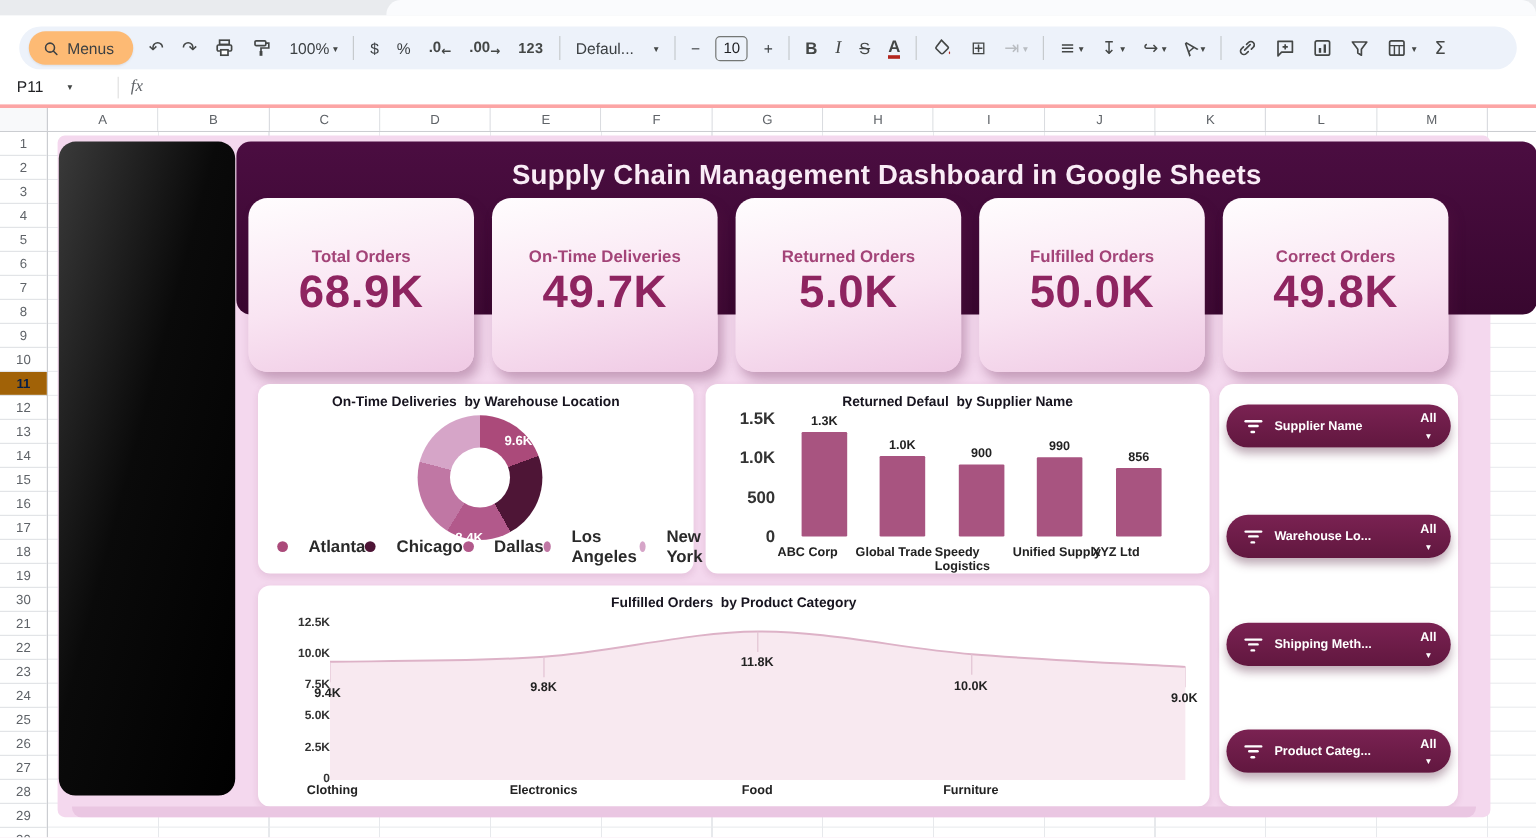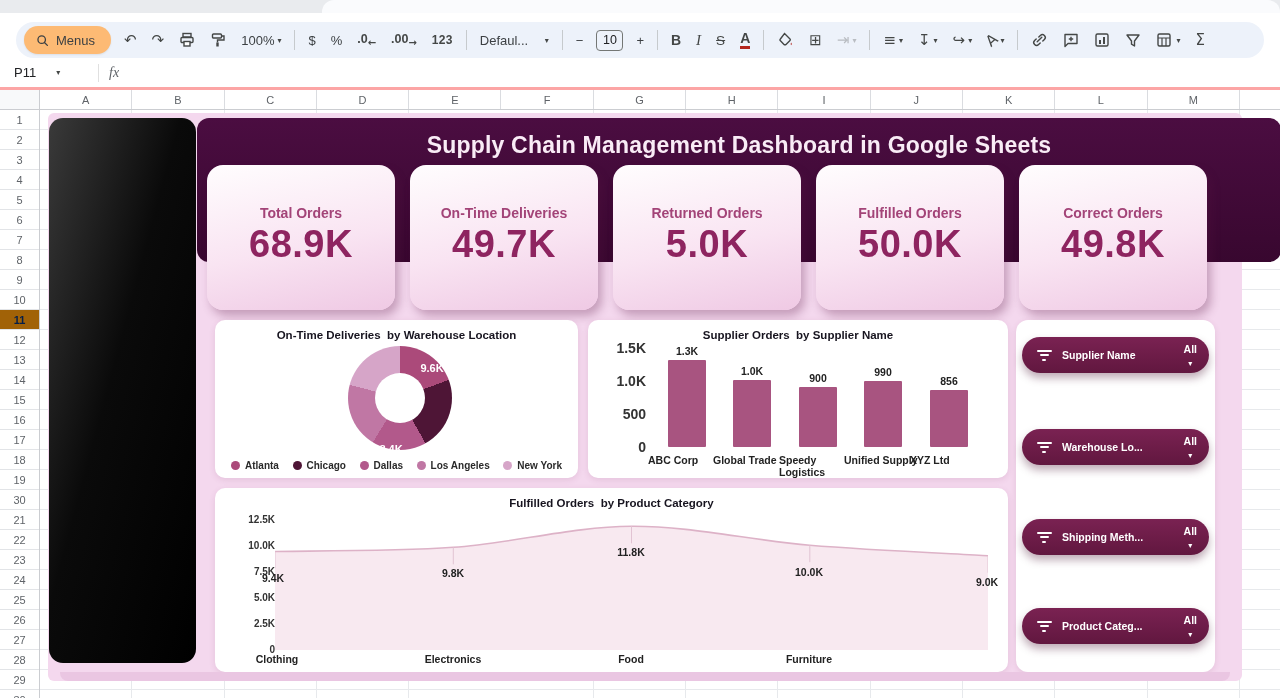--- a/index.html
+++ b/index.html
@@ -84,21 +84,21 @@
   .chart-title { text-align:center; padding-top:9px; font-size:11.5px; font-weight:bold; color:#17141f; white-space:pre; }
 
   
   .donut-card { left:167px; top:207px; width:363px; height:158px; }
   .donut { position:absolute; left:133px; top:26px; width:104px; height:104px; border-radius:50%; }
   .donut::after { content:""; position:absolute; left:27px; top:27px; width:50px; height:50px; border-radius:50%; background:#fff; }
   .donut-label { position:absolute; color:#fff; font-size:11px; font-weight:bold; transform:translate(-50%,-50%); z-index:2; }
   .donut-label.dl-0 { left:217px; top:48px; }
   .donut-label.dl-1 { left:176px; top:129px; }
   .legend { position:absolute; left:0; right:0; bottom:7px; display:flex; justify-content:space-between; padding:0 16px; }
-  .legend-item { display:flex; align-items:center; gap:5px; font-size:10px; font-weight:bold; color:#2a2a2a; }
+  .legend-item { display:flex; align-items:center; gap:17px; font-size:14px; font-weight:bold; color:#2a2a2a; }
   .legend-dot { width:9px; height:9px; border-radius:50%; }
 
   
   .bar-card { left:540px; top:207px; width:420px; height:158px; }
   .bar-ylab { position:absolute; left:14px; width:44px; text-align:right; font-size:14px; font-weight:bold; color:#333;
               transform:translateY(-50%); }
   .by-0{top:28px;} .by-1{top:61px;} .by-2{top:94px;} .by-3{top:127px;}
   .bar-group { position:absolute; width:70px; text-align:center; }
   .bar-group .bar { margin:0 auto; width:38px; background:#a85480; border-radius:1px; }
   .bar-val { font-size:10.5px; font-weight:bold; color:#222; margin-bottom:3px; }
@@ -411,21 +411,21 @@
             <span>Los Angeles</span>
           </span>
         <span class="legend-item">
             <i class="legend-dot" style="background: rgb(214, 165, 200);"></i>
             <span>New York</span>
           </span>
       </div>
     </div>
 
     <div class="chart-card bar-card">
-      <div class="chart-title">Supplier Orders  by Supplier Name</div>
+      <div class="chart-title">Returned Defaul  by Supplier Name</div>
       <span class="bar-ylab by-0">1.5K</span>
       <span class="bar-ylab by-1">1.0K</span>
       <span class="bar-ylab by-2">500</span>
       <span class="bar-ylab by-3">0</span>
       <div class="bar-group bg-0" style="top: 25.3333px;">
           <div class="bar-val">1.3K</div>
           <div class="bar" style="height: 86.7px; background: rgb(168, 84, 128);"></div>
         </div>
       <div class="bar-group bg-1" style="top: 45.3333px;">
           <div class="bar-val">1.0K</div>

